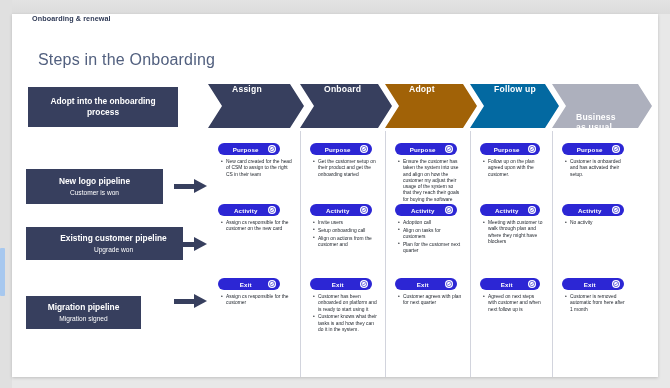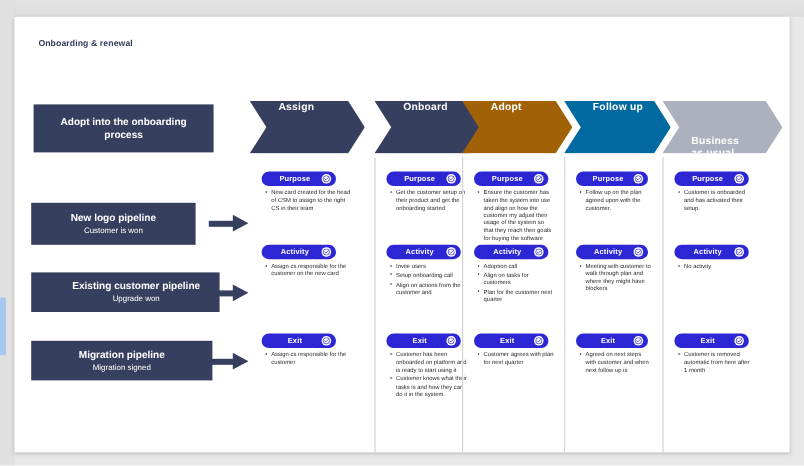--- a/index.html
+++ b/index.html
@@ -46,21 +46,21 @@
     left: 12px; top: 14px;
     width: 646px; height: 363px;
     background: #ffffff;
     box-shadow: 0 1px 3px rgba(0,0,0,0.18);
     overflow: hidden;
   }
 
   
   #doc-kicker {
     position: absolute;
-    left: 20px; top: 17px;
+    left: 20px; top: 0;
     font-size: 7.2px;
     font-weight: bold;
     color: #2f3a56;
     letter-spacing: 0.1px;
   }
   #doc-title {
     position: absolute;
     left: 26px; top: 37px;
     font-size: 16px;
     color: #52607f;
@@ -86,21 +86,21 @@
     line-height: 11px;
   }
   .nav-box .nb-sub {
     font-size: 6.6px;
     line-height: 10px;
     margin-top: 1px;
   }
   #box-ways  { left: 16px;  top: 73px;  width: 150px; height: 40px; }
   #box-new   { left: 14px;  top: 155px; width: 137px; height: 35px; }
   #box-exist { left: 14px;  top: 213px; width: 157px; height: 33px; padding-left: 24px; }
-  #box-migr  { left: 14px;  top: 270px; width: 151px; height: 33px; }
+  #box-migr  { left: 14px;  top: 282px; width: 115px; height: 33px; }
 
   .arrow-row {
     position: absolute;
     width: 36px; height: 16px;
   }
   .arrow-row .shaft {
     position: absolute;
     left: 0; top: 6px;
     width: 22px; height: 5px;
     background: #373f5e;
@@ -214,20 +214,21 @@
 <div id="app-window">
 
   <div id="top-chrome"></div>
   <div id="left-chrome">
     <div id="left-accent"></div>
   </div>
 
   <div id="canvas">
 
     <div id="doc-kicker">Onboarding &amp; renewal</div>
+    <div id="doc-title">Steps in the Onboarding</div>
 
     <div class="nav-box" id="box-ways">
       <div class="nb-title">Adopt into the onboarding process</div>
     </div>
 
     <div class="nav-box" id="box-new">
       <div class="nb-title">New logo pipeline</div>
       <div class="nb-sub">Customer is won</div>
     </div>
     <div class="arrow-row" id="arrow-1">
@@ -294,21 +295,21 @@
                 <path d="M3.4 6.1 L5.2 7.9 L8.7 4.1" fill="none" stroke="#2c26d4" stroke-width="1.3" stroke-linecap="round" stroke-linejoin="round"></path>
               </svg>
             </span>
           </div>
           <div class="bullets" style="left: 12px; top: 220px; width: 72px;">
             <ul>
               <li>Assign cs responsible for the customer</li>
             </ul>
           </div>
         </div>
-        <div class="stage-col" style="left: 92px; width: 85px; margin-left: 12px;">
+        <div class="stage-col" style="left: 92px; width: 85px;">
           <div class="divider"></div>
           <div class="chev" style="width: 92px; background: rgb(55, 63, 94);">
             <div class="chev-label">Onboard</div>
           </div>
           <div class="pill" style="left: 10px; top: 69px; width: 62px;">
             <span class="pill-label">Purpose</span>
             <span class="check">
               <svg width="6" height="6" viewBox="0 0 12 12">
                 <circle cx="6" cy="6" r="5.2" fill="none" stroke="#2c26d4" stroke-width="1.3"></circle>
                 <path d="M3.4 6.1 L5.2 7.9 L8.7 4.1" fill="none" stroke="#2c26d4" stroke-width="1.3" stroke-linecap="round" stroke-linejoin="round"></path>

